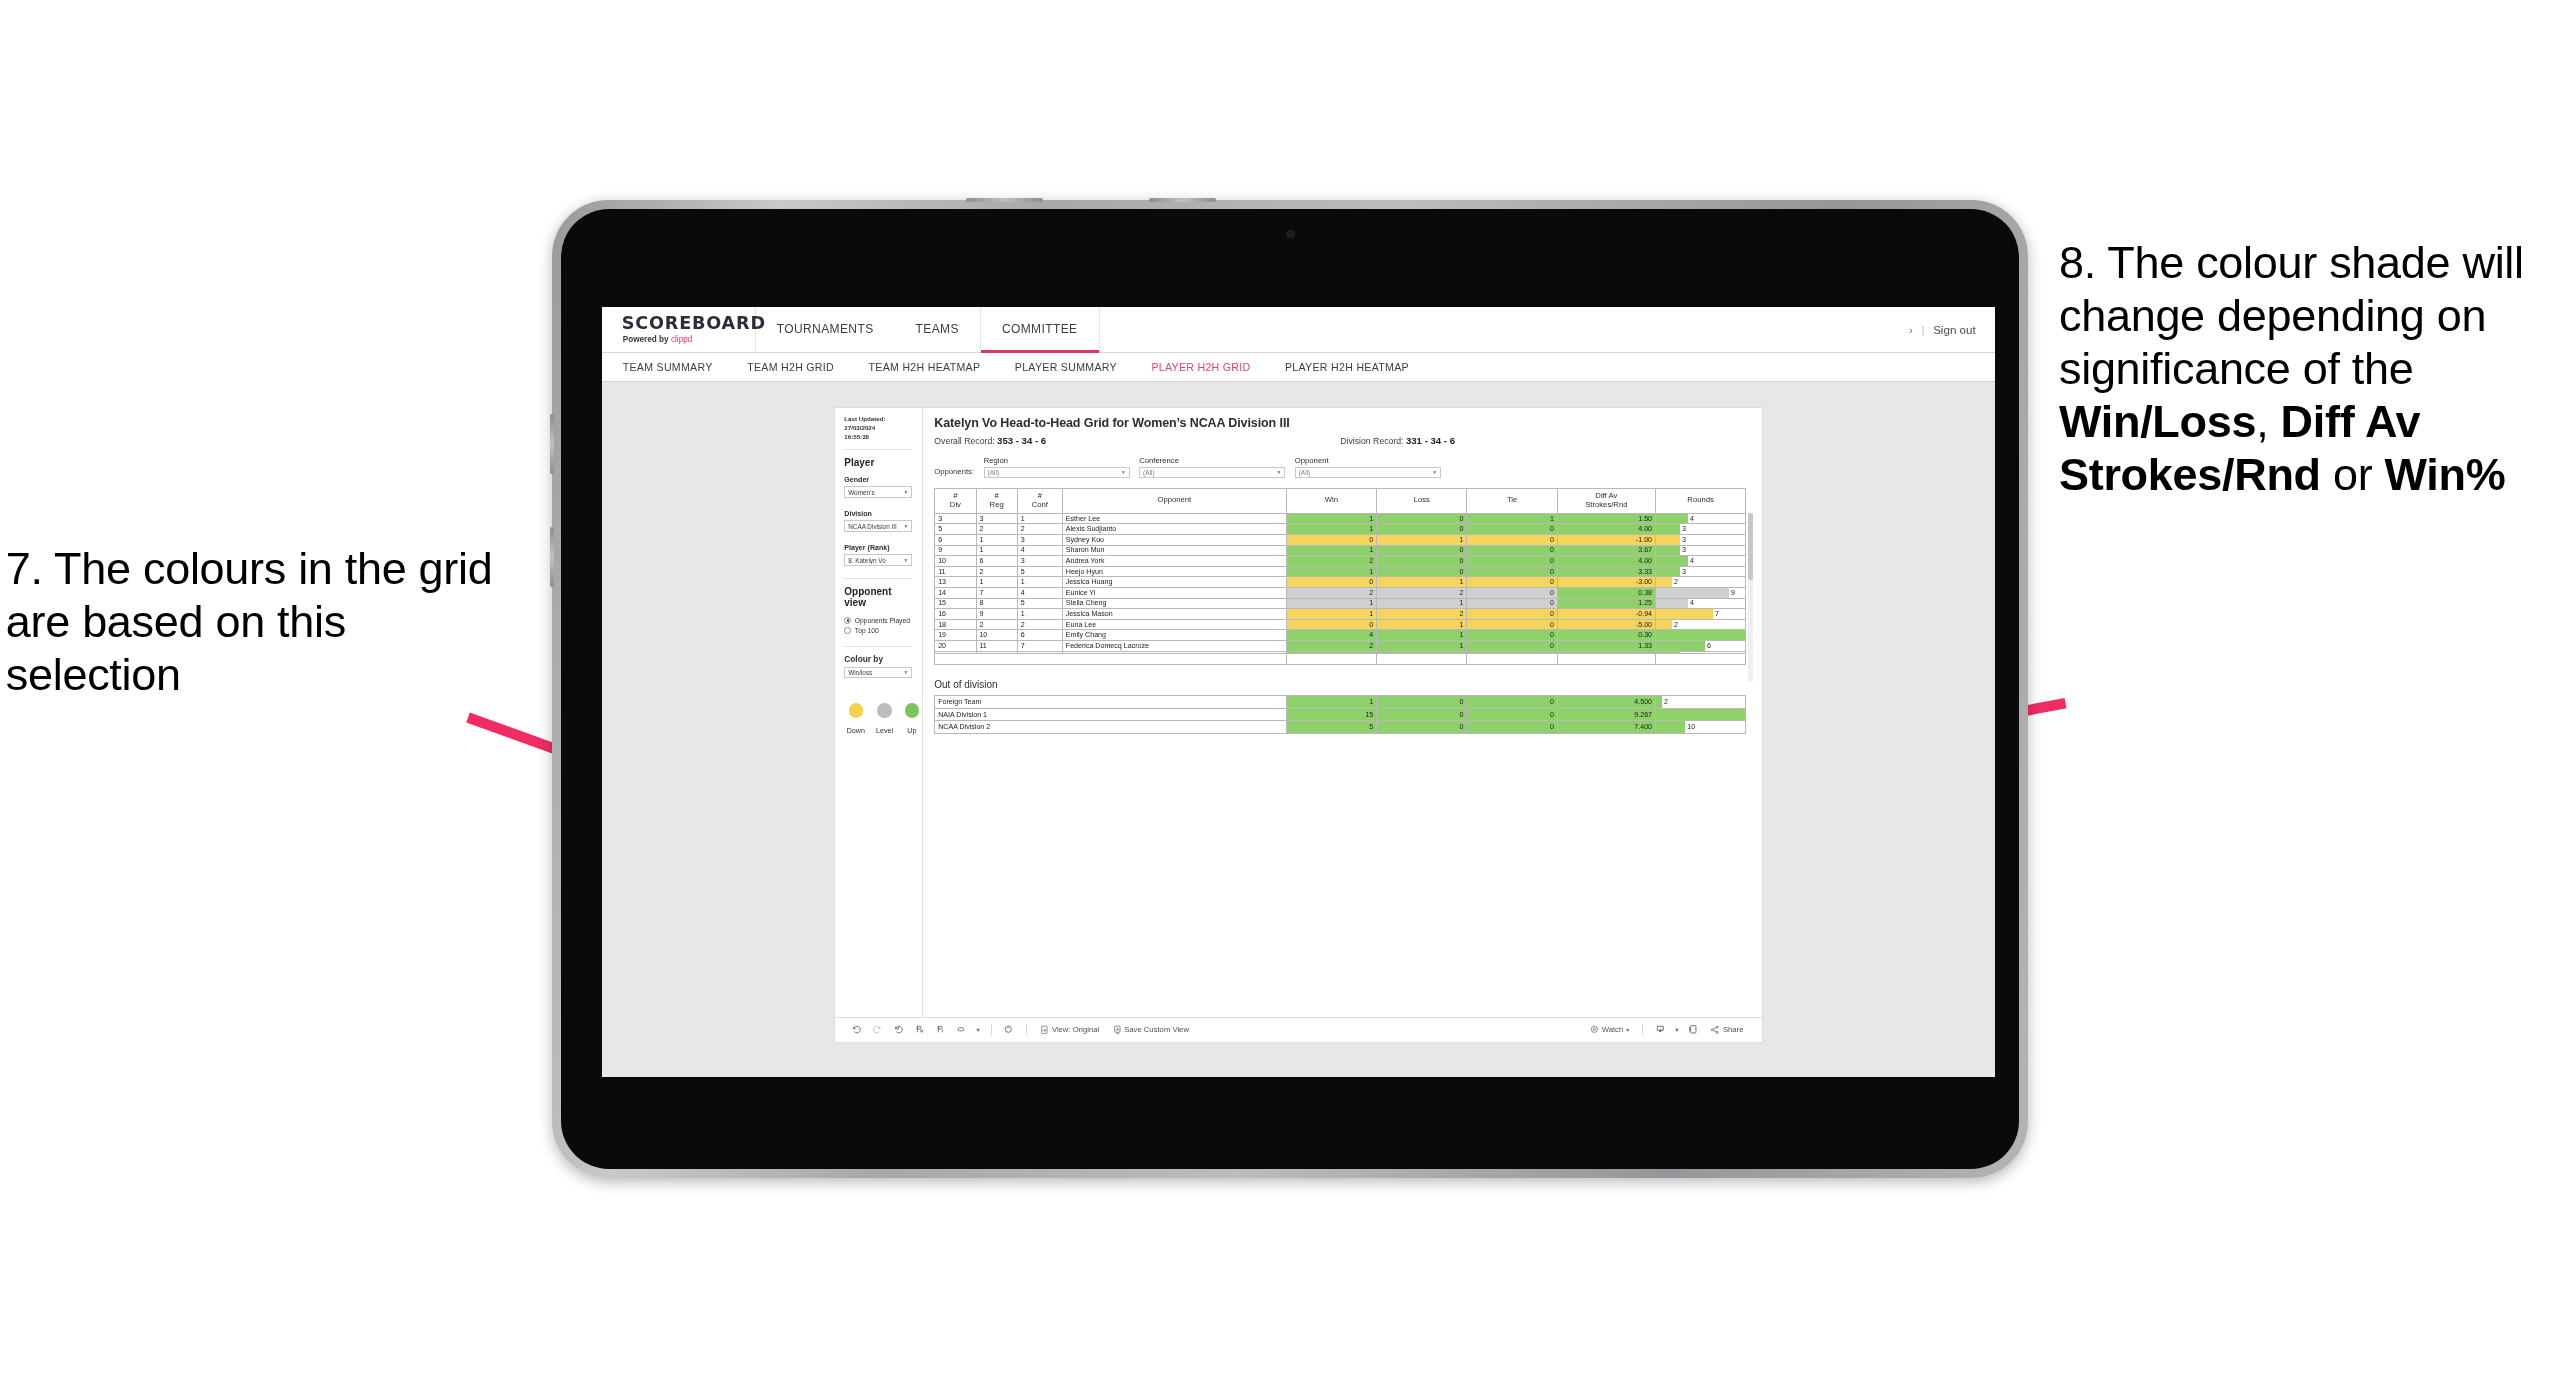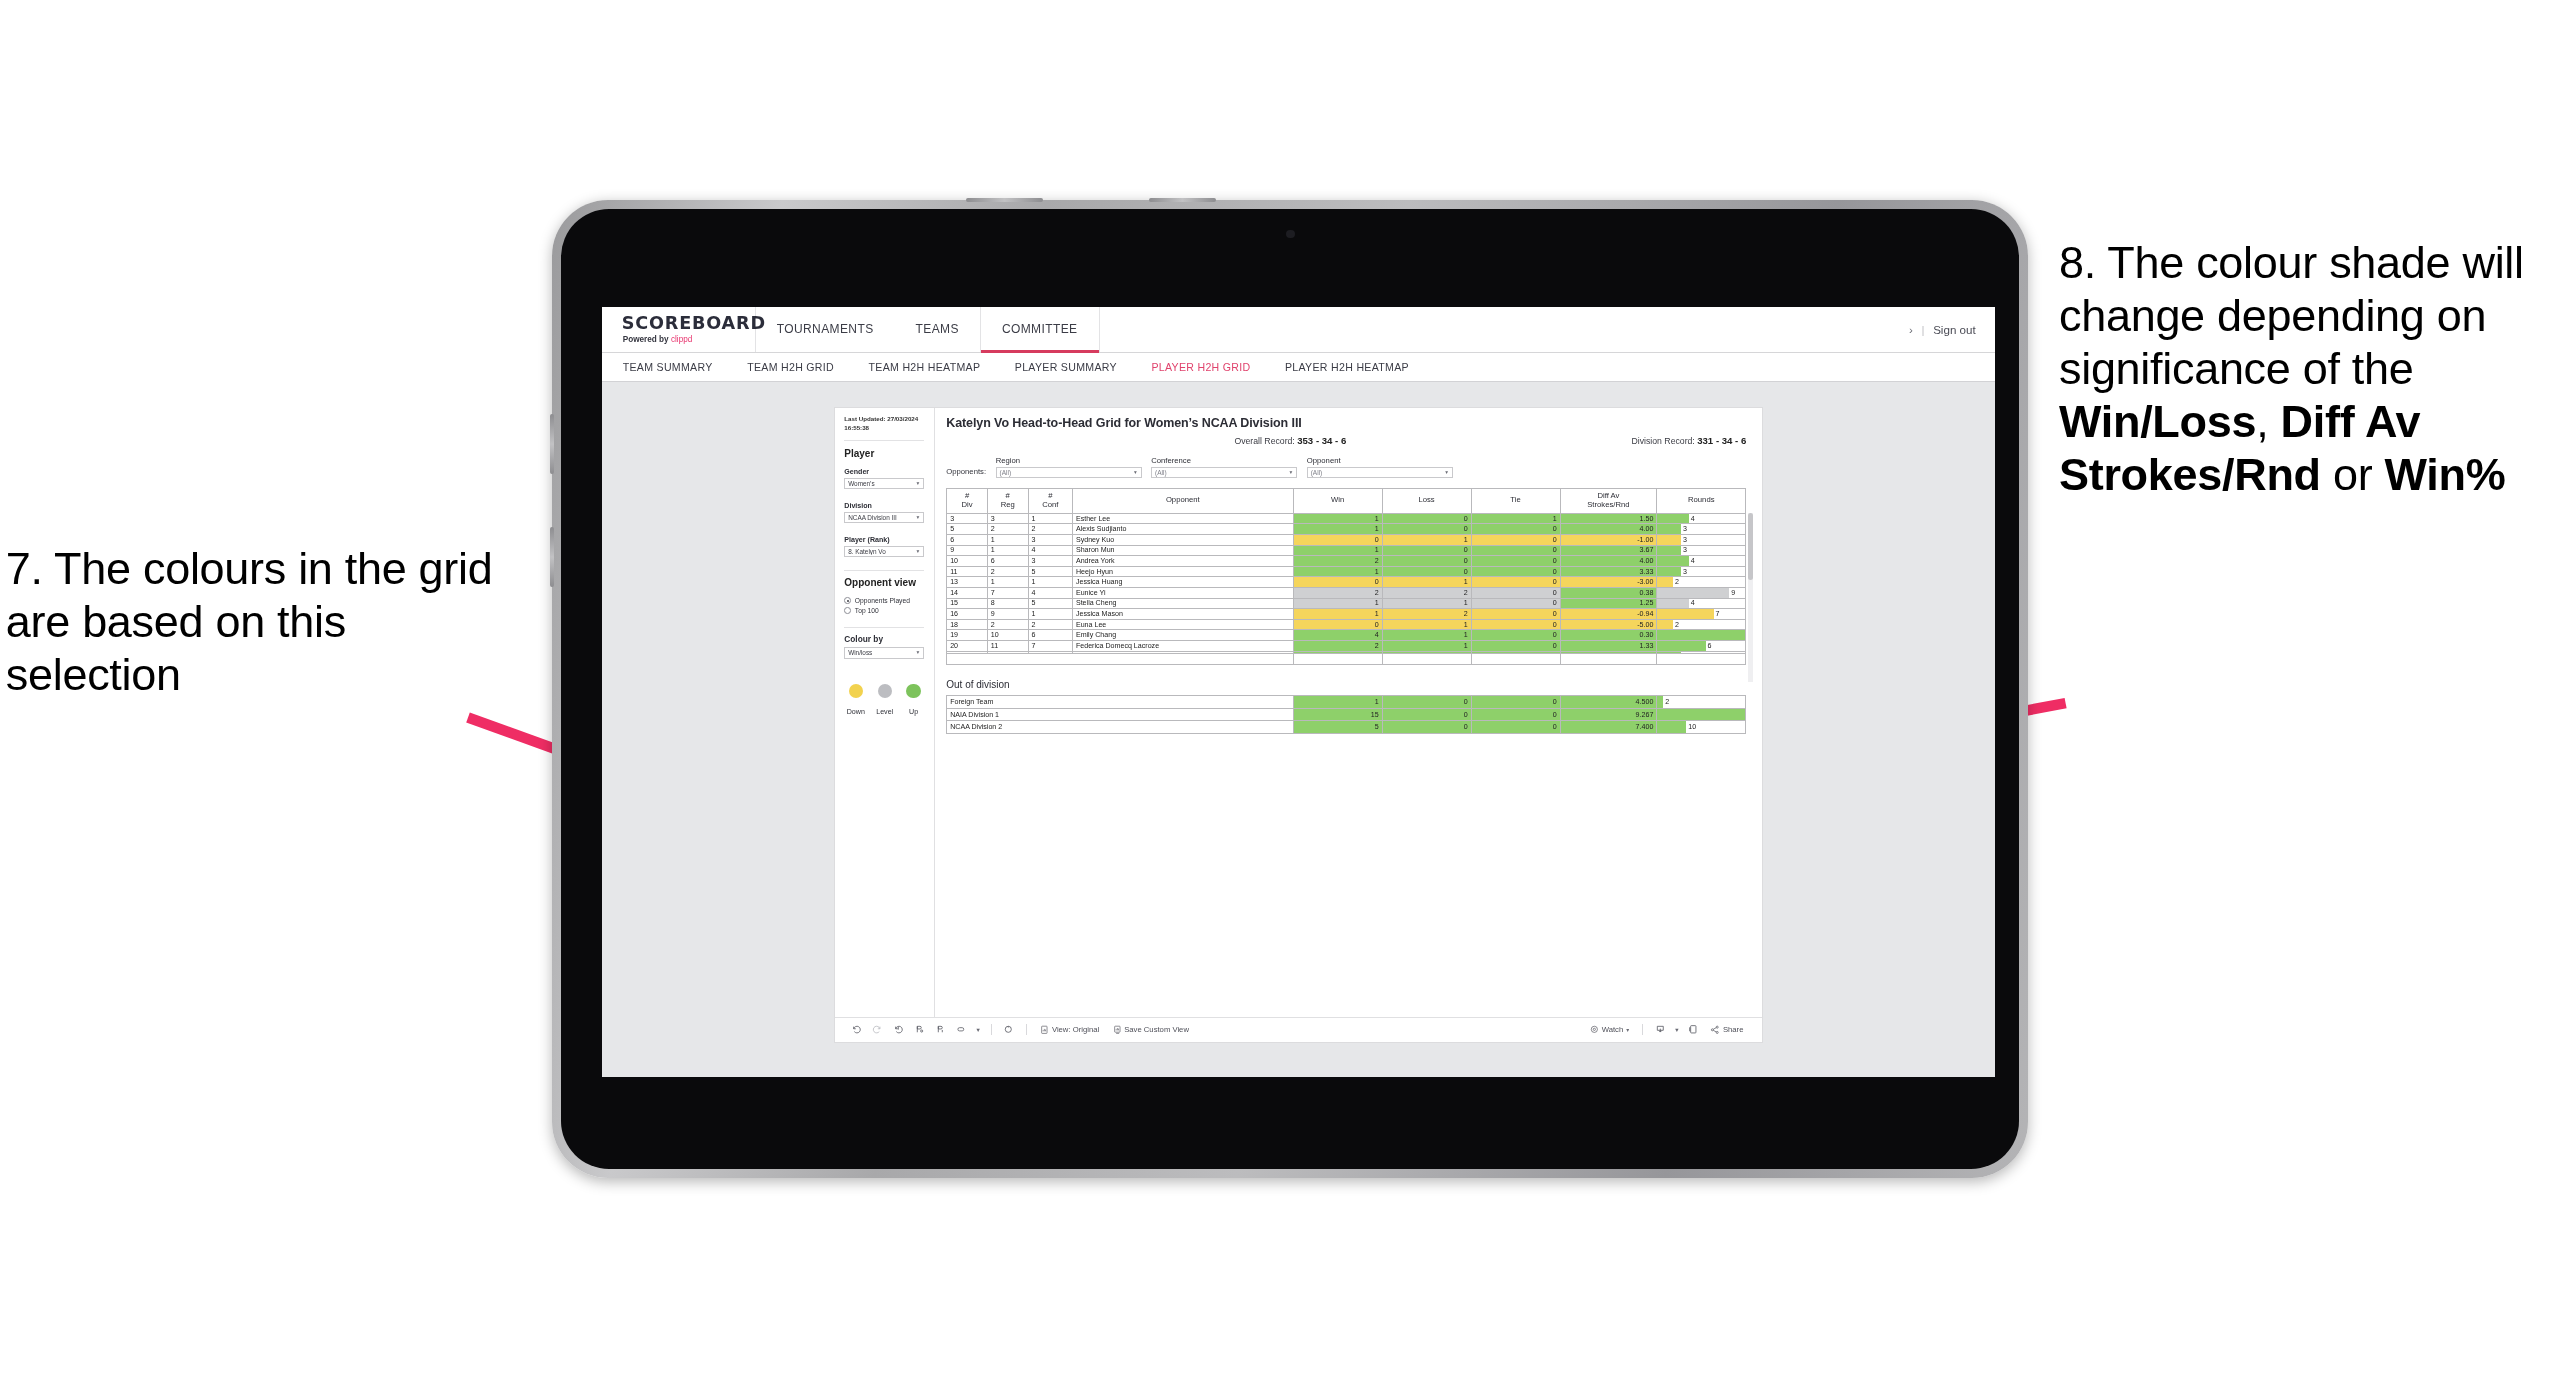--- a/index.html
+++ b/index.html
@@ -149,21 +149,21 @@
     background: #fff;
     border: 1px solid #dcdcde;
     display: flex;
     flex-direction: column;
     height: 636px;
   }
   .viz-body { display: flex; flex: 1; min-height: 0; }
 
   
   .panel {
-    width: 100px;
+    width: 88px;
     border-right: 1px solid #e0e0e2;
     padding: 7.7px 9.6px 0 9.6px;
     font-size: 7px;
     color: #2f3038;
   }
   .last-updated { font-size: 6.2px; font-weight: bold; color: #333; line-height: 1.4; }
   .panel-rule { border-top: 1px solid #e2e2e4; margin: 7.7px 0 6.7px 0; }
   .panel-h { font-size: 10px; font-weight: bold; color: #222; margin-bottom: 8.7px; }
   .fld-label { font-size: 7.1px; font-weight: bold; color: #2c2d35; margin-bottom: 1.9px; }
   .fld {
@@ -195,21 +195,21 @@
   .legend-lbl { font-size: 7.1px; color: #2d2e36; margin-top: 9.6px; }
 
   
   .main {
     flex: 1;
     padding: 8.7px 15.4px 0 11.6px;
     min-width: 0;
     display: flex; flex-direction: column;
   }
   .viz-title { font-size: 12.5px; color: #2c2d35; font-weight: bold; letter-spacing: -0.1px; }
-  .records { display: flex; margin-top: 4.8px; font-size: 8.7px; color: #3a3b43; text-align: right; }
+  .records { display: flex; margin-top: 4.8px; font-size: 8.7px; color: #3a3b43; }
   .records .rec { width: 50%; }
   .records b { font-size: 9.6px; color: #222; font-weight: bold; }
 
   .filters {
     display: flex; align-items: flex-end; gap: 9.6px; margin-top: 9.6px;
   }
   .filters .flabel { font-size: 7.7px; color: #33343c; padding-bottom: 1.9px; }
   .fgroup { display: flex; flex-direction: column; }
   .fgroup .ftitle { font-size: 7.7px; color: #2c2d35; margin-bottom: 1.9px; }
   .fbox {

